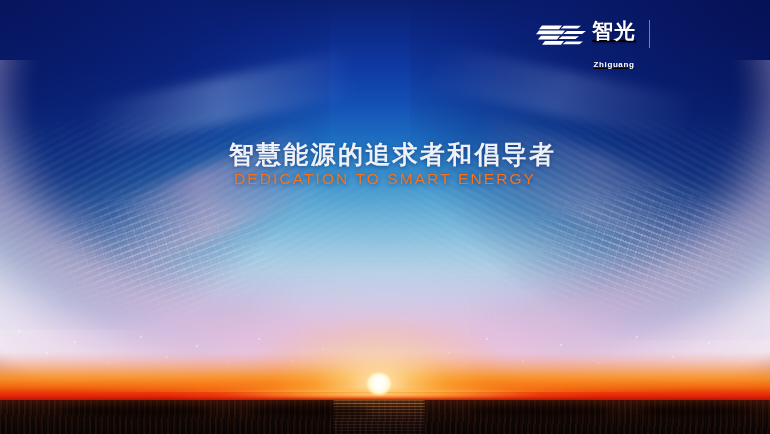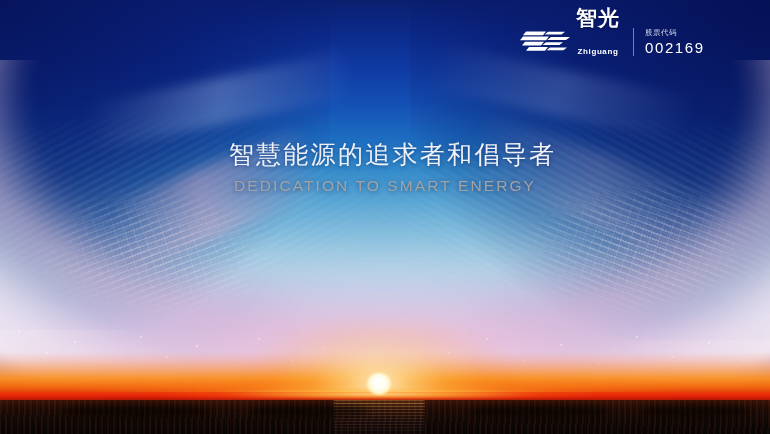--- a/index.html
+++ b/index.html
@@ -283,23 +283,24 @@
 
   
   .speckles { position:absolute; inset:0; pointer-events:none; }
   .speckles i {
     position:absolute; width:2px; height:2px; border-radius:50%;
     background:rgba(255,255,255,.85); filter:blur(.3px);
   }
 
   
   .logo-row {
-    position:absolute; left:520px; top:20px;
-    display:flex; align-items:flex-end; gap:0;
+    position:absolute; left:536px; top:20px;
+    display:flex; align-items:flex-start; gap:0;
     height:36px;
+    text-decoration:underline;
   }
   .logo-mark { width:52px; height:30px; flex:0 0 auto; }
   .logo-words {
     display:flex; flex-direction:column; align-items:center;
     margin-left:4px; line-height:1;
   }
   .logo-cn {
     font-size:21px; font-weight:700; color:#fff; letter-spacing:1px;
     line-height:1.05;
     text-shadow:0 1px 2px rgba(0,0,0,.4);
@@ -323,27 +324,27 @@
     font-size:15px; color:#ffffff; letter-spacing:1.6px; font-weight:400;
   }
 
   
   .tagline {
     position:absolute; left:0; top:140px; width:770px;
     text-align:center;
   }
   .tag-cn {
     font-size:25px; color:#eef2f8; letter-spacing:2.3px;
-    line-height:1.18; font-weight:400;
+    line-height:1.18; font-weight:700;
     text-shadow:0 1px 4px rgba(10,30,90,.55);
     padding-left:15px;
   }
   .tag-en {
-    margin-top:7px;
-    font-size:15.5px; color:#a3a3a3; letter-spacing:2.1px;
+    margin-top:0;
+    font-size:15.5px; color:#f97316; letter-spacing:2.1px;
     font-weight:400;
     text-shadow:0 1px 4px rgba(10,30,90,.5);
   }
 </style>
 </head>
 <body>
 
 <div id="stage">
 
   <div class="sky-base"></div>
@@ -428,24 +429,20 @@
       </svg>
     </span>
 
     <span class="logo-words">
       <span class="logo-cn">智光</span>
       <span class="logo-en">Zhiguang</span>
     </span>
 
     <span class="logo-divider"></span>
 
-    <span class="stock">
-      <span class="stock-label">股票代码</span>
-      <span class="stock-code">002169</span>
-    </span>
 
   </div>
 
   <div class="tagline">
     <div class="tag-cn">智慧能源的追求者和倡导者</div>
     <div class="tag-en">DEDICATION TO SMART ENERGY</div>
   </div>
 
 </div>
 

